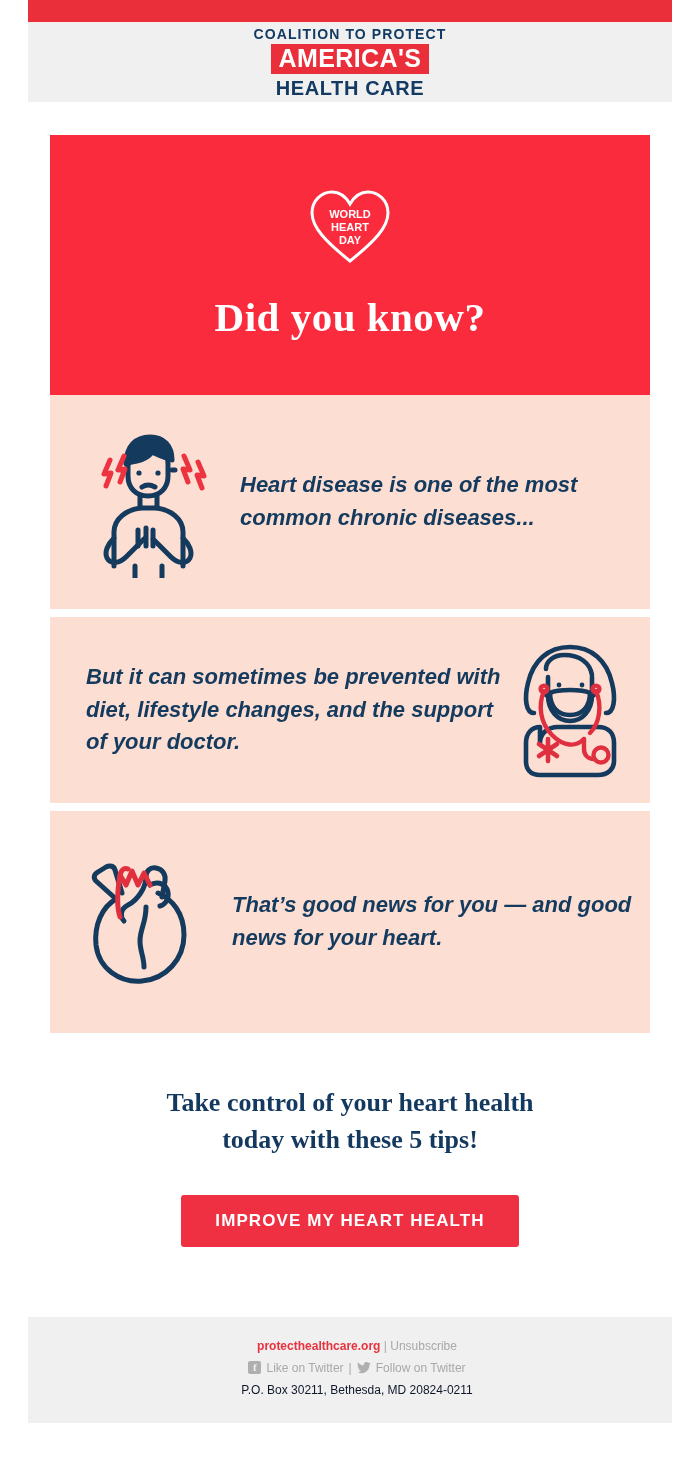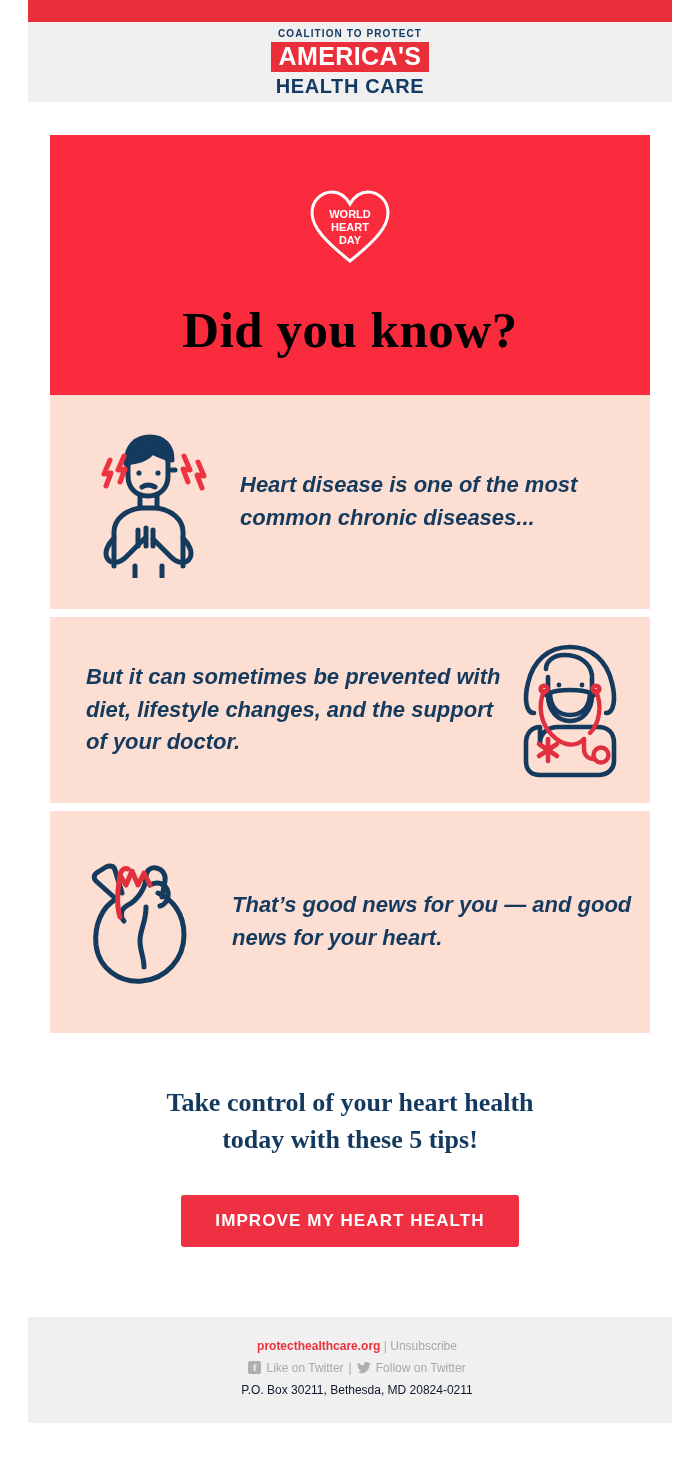--- a/index.html
+++ b/index.html
@@ -34,21 +34,21 @@
   
   .logo-header {
     background: #F0F0F0;
     height: 80px;
     display: flex;
     align-items: center;
     justify-content: center;
   }
   .logo { text-align: center; line-height: 1; }
   .logo-line1 {
-    font-size: 10px;
+    font-size: 14px;
     font-weight: bold;
     letter-spacing: 1.1px;
     color: #123A63;
     margin-bottom: 3px;
   }
   .logo-line2 {
     display: inline-block;
     background: #EA2F3B;
     color: #ffffff;
     font-size: 25px;
@@ -68,28 +68,28 @@
   .spacer-white-1 { height: 33px; background: #ffffff; }
   .hero {
     margin: 0 22px;
     background: #FB2B3E;
     height: 260px;
     display: flex;
     flex-direction: column;
     align-items: center;
     justify-content: flex-start;
     padding-top: 52px;
-    gap: 34px;
   }
   .heart-badge { width: 86px; height: 80px; }
   .hero-title {
+    margin-top: 26px;
     font-family: "Liberation Serif", serif;
-    font-size: 51px;
-    font-weight: bold;
-    color: #000000;
+    font-size: 41px;
+    font-weight: bold;
+    color: #ffffff;
     letter-spacing: 0.5px;
   }
 
   
   .card {
     margin: 0 22px;
     background: #FCDED3;
     display: flex;
     align-items: center;
   }

